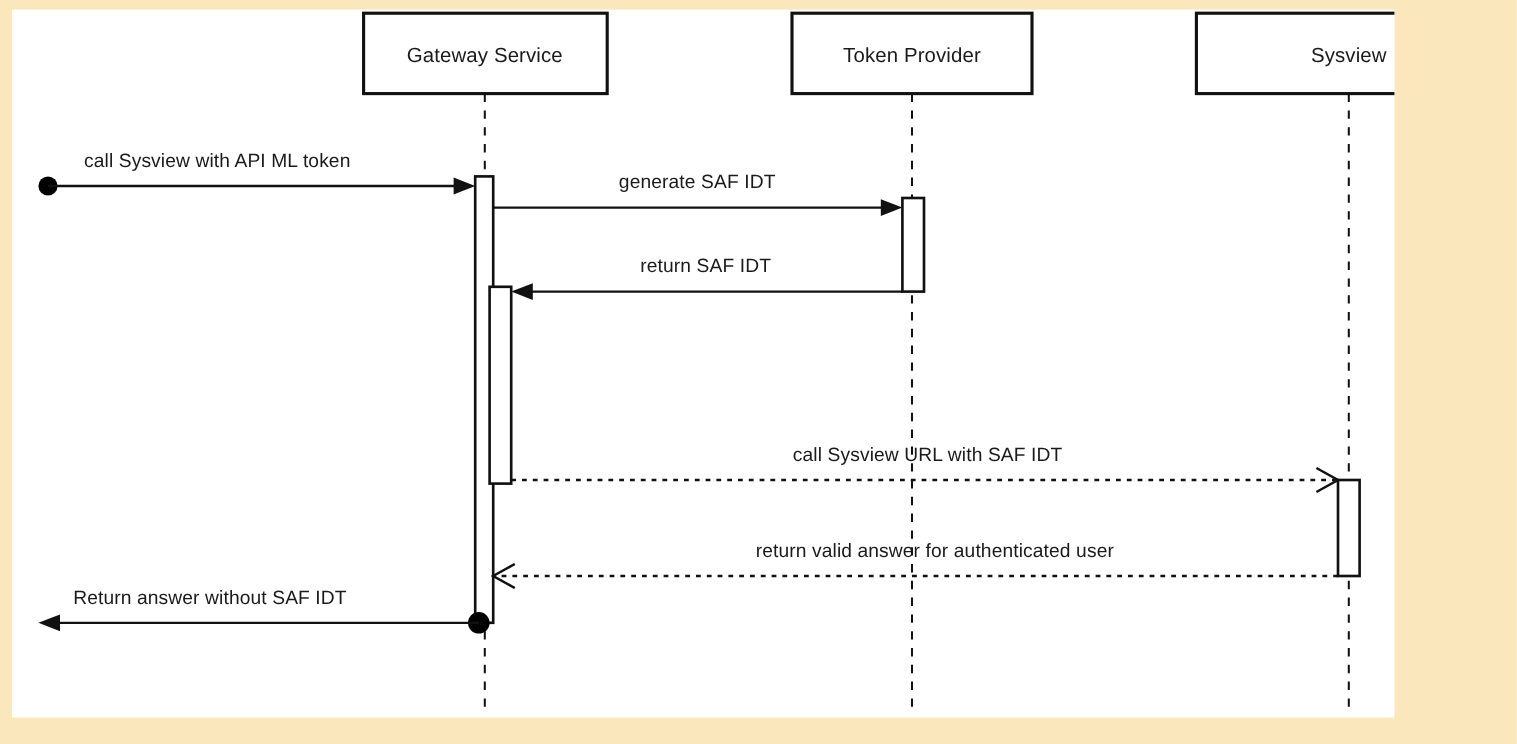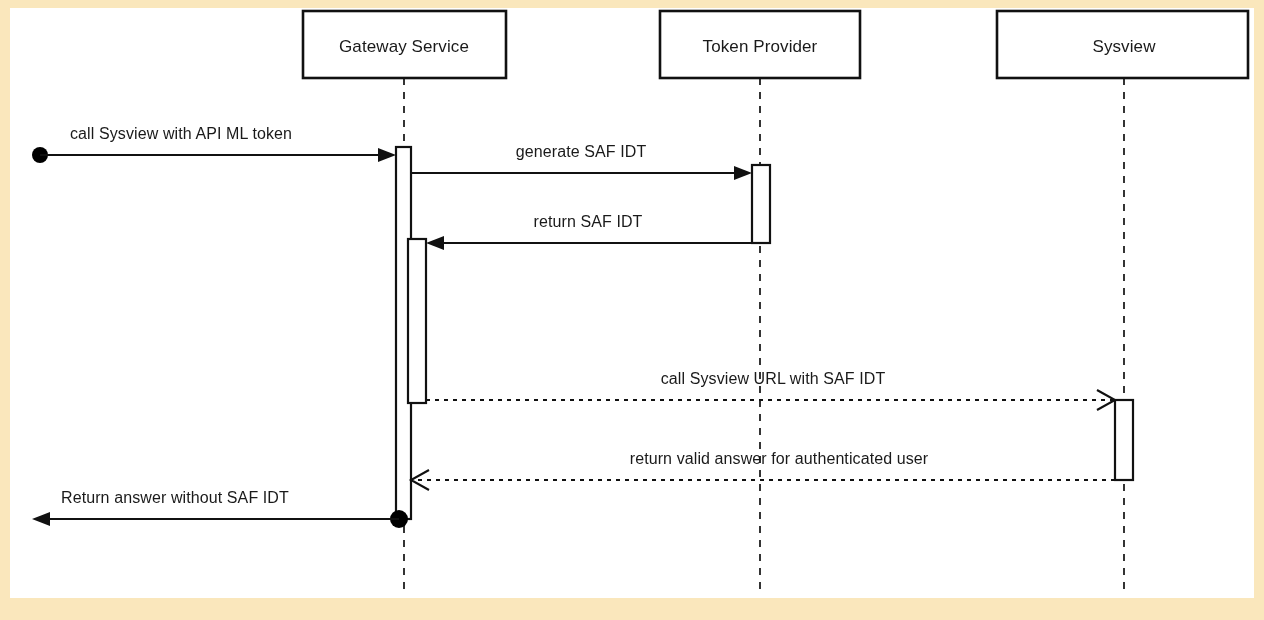--- a/index.html
+++ b/index.html
@@ -17,21 +17,21 @@
     position: relative;
     width: 1264px;
     height: 620px;
     background: #fae7bc;
     box-sizing: border-box;
   }
   #canvas {
     position: absolute;
     left: 10px;
     top: 8px;
-    width: 1244px;
+    width: 1152px;
     height: 590px;
     background: #ffffff;
     overflow: hidden;
   }
   #diagram-svg {
     position: absolute;
     left: 0;
     top: 0;
   }
   .lbl {

